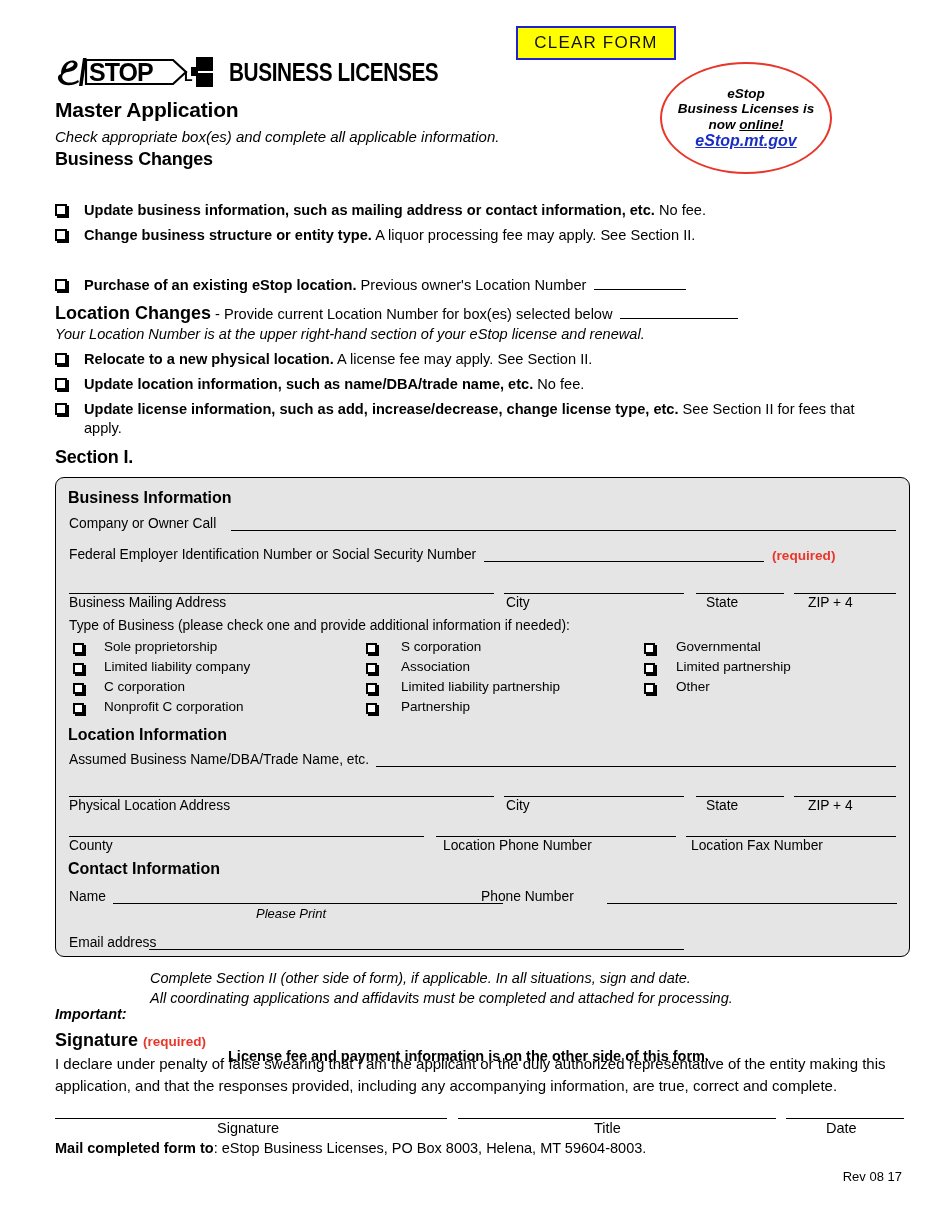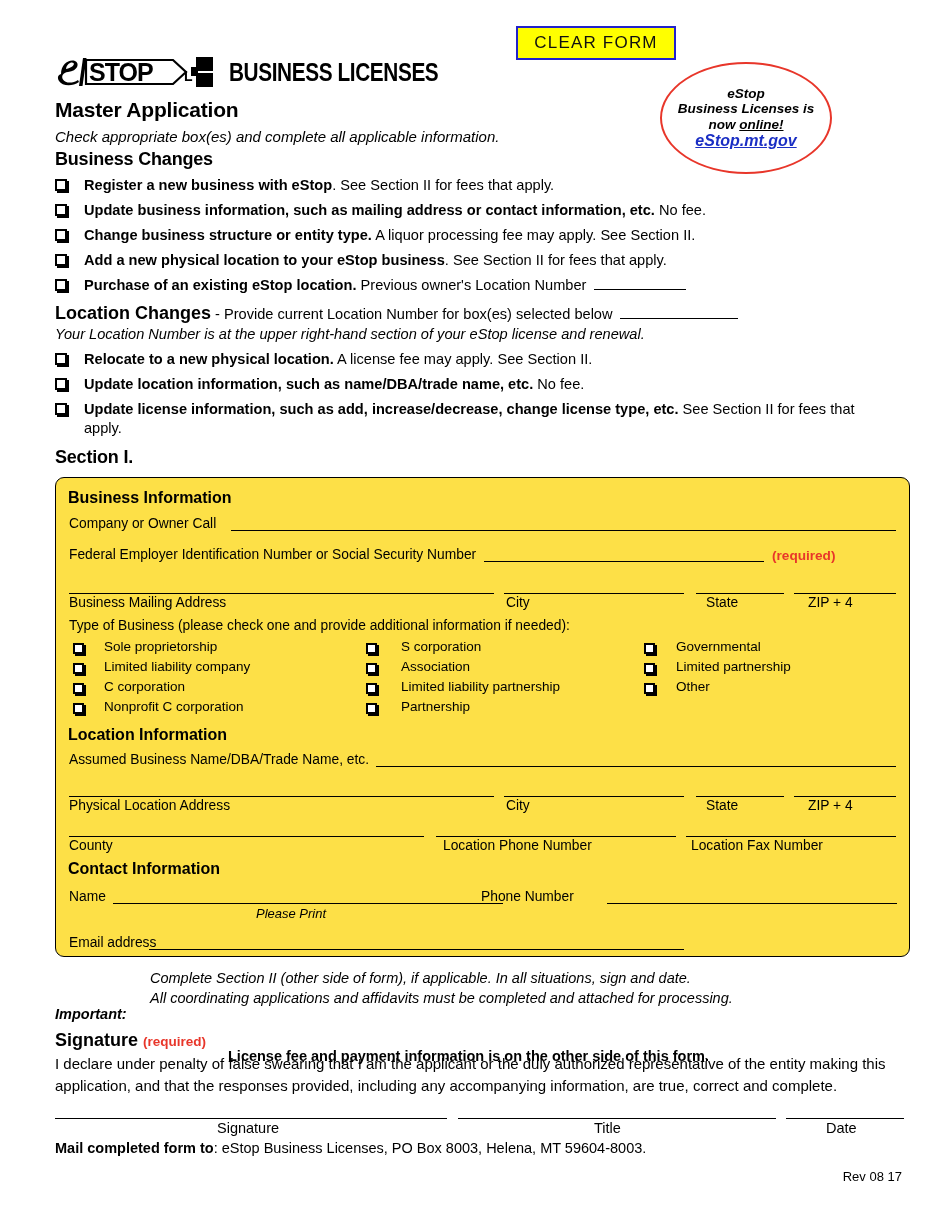--- a/index.html
+++ b/index.html
@@ -75,21 +75,21 @@
   .plain-line { position:absolute; font-size:14.6px; line-height:1.3; }
   .ital { font-style:italic; }
   .bold { font-weight:bold;margin-top:36px; }
   .blank-ul { border-bottom:1.3px solid #000; display:inline-block; }
 
   
   .mainbox {
     position:absolute; left:55px; top:477px;
     width:855px; height:480px;
     border:1.6px solid #000; border-radius:9px;
-    background:#fde047;
+    background:#e5e5e5;
   }
   .bx-h { position:absolute; font-size:16px; font-weight:bold; }
   .bx-l { position:absolute; font-size:13.8px; }
   .req { color:#e8362a; font-weight:bold; font-size:13.6px; }
   .rule { position:absolute; border-bottom:1.2px solid #000; height:0; }
 
   .tb-cb {
     position:absolute; width:11px; height:11px;
     border:2px solid #000; background:#fff;
     box-shadow: 2px 2px 0 0 #000;
@@ -136,35 +136,27 @@
 
   <div class="stamp">
     <div>eStop</div>
     <div>Business Licenses is</div>
     <div><span>now </span><span class="u">online!</span></div>
     <div class="stamp-link">eStop.mt.gov</div>
   </div>
 
   <div class="h-section" style="left:55px; top:149px;">Business Changes</div>
 
-  <div class="cb-row" style="left:55px; top:176px; width:860px;">
-    <span class="cb"></span>
-    <span class="cb-text"><b>Register a new business with eStop</b><span>. See Section II for fees that apply.</span></span>
-  </div>
   <div class="cb-row" style="left:55px; top:201px; width:860px;">
     <span class="cb"></span>
     <span class="cb-text"><b>Update business information, such as mailing address or contact information, etc.</b><span> No fee.</span></span>
   </div>
   <div class="cb-row" style="left:55px; top:226px; width:860px;">
     <span class="cb"></span>
     <span class="cb-text"><b>Change business structure or entity type.</b><span> A liquor processing fee may apply. See Section II.</span></span>
-  </div>
-  <div class="cb-row" style="left:55px; top:251px; width:860px;">
-    <span class="cb"></span>
-    <span class="cb-text"><b>Add a new physical location to your eStop business</b><span>. See Section II for fees that apply.</span></span>
   </div>
   <div class="cb-row" style="left:55px; top:276px; width:860px;">
     <span class="cb"></span>
     <span class="cb-text"><b>Purchase of an existing eStop location.</b><span> Previous owner's Location Number</span><span class="blank-ul" style="width:92px; margin-left:8px;"></span></span>
   </div>
 
   <div class="plain-line" style="left:55px; top:302px;">
     <span style="font-size:18px; font-weight:bold;">Location Changes</span><span style="font-size:14.6px;"> - Provide current Location Number for box(es) selected below</span><span class="blank-ul" style="width:118px; margin-left:7px;"></span>
   </div>
   <div class="plain-line ital" style="left:55px; top:325px;">Your Location Number is at the upper right-hand section of your eStop license and renewal.</div>

